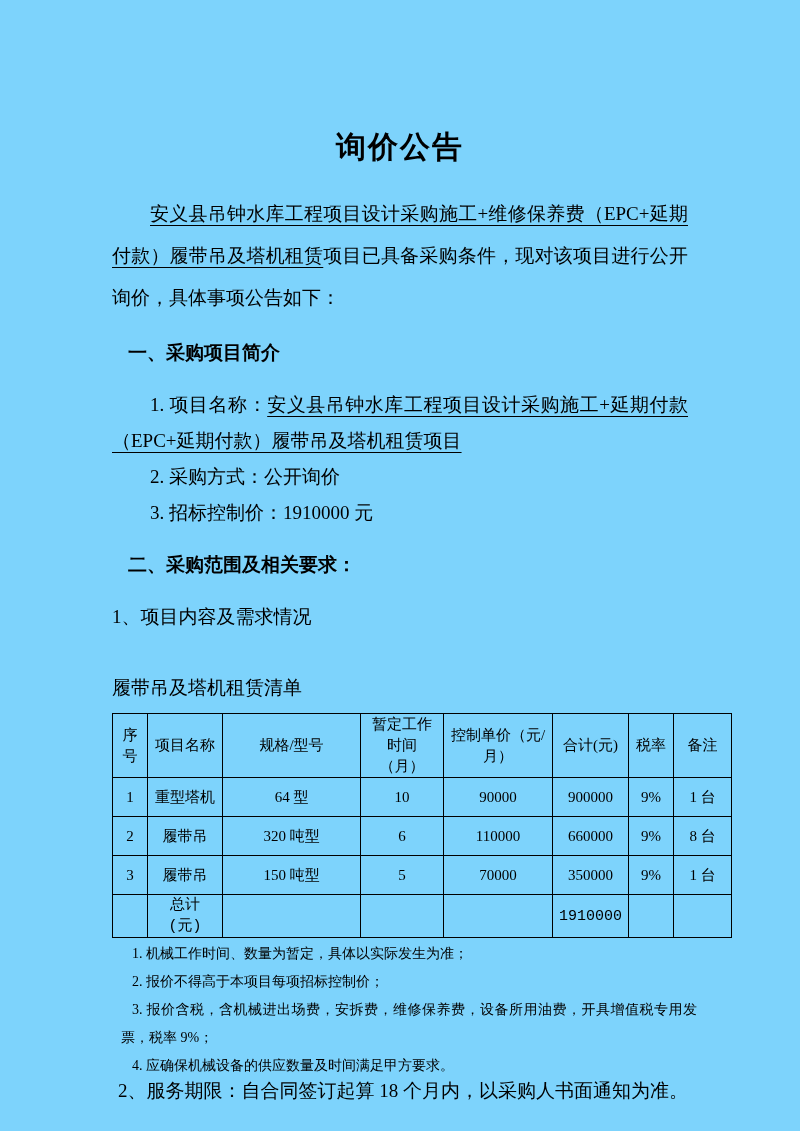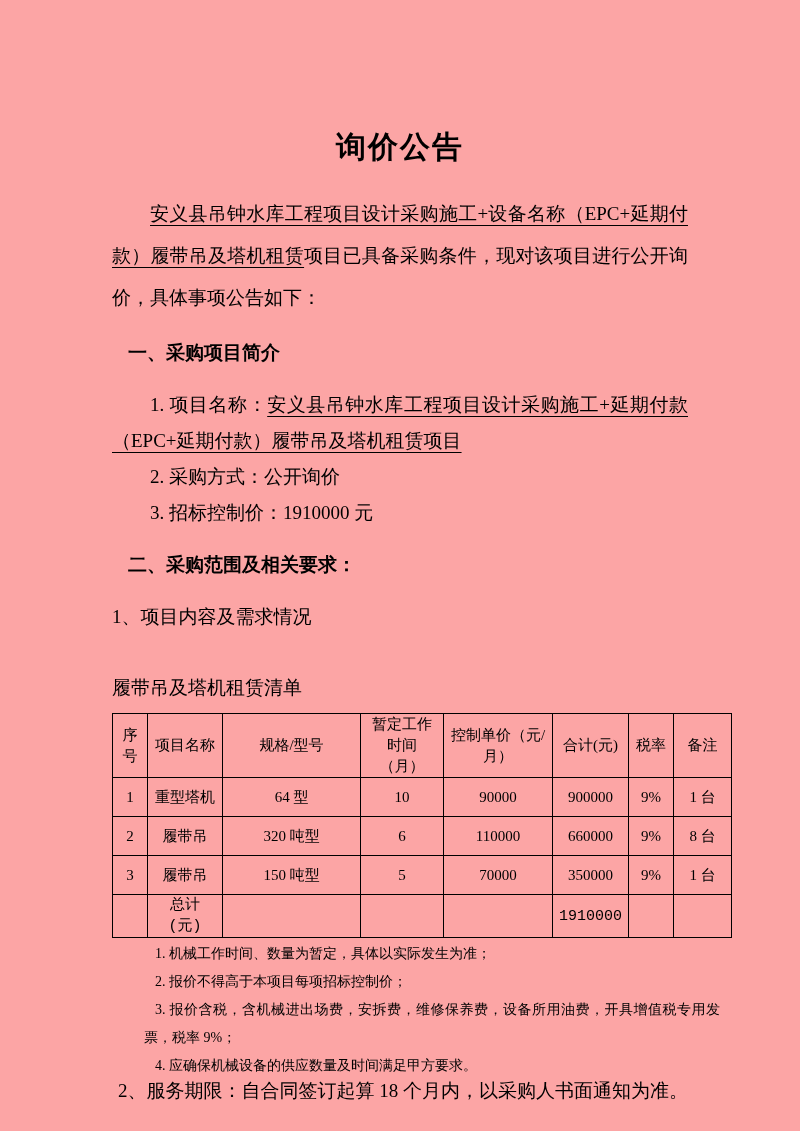--- a/index.html
+++ b/index.html
@@ -1,20 +1,20 @@
 <!DOCTYPE html>
 <html><head>
 <meta charset="utf-8">
 <style>
   html, body { margin: 0; padding: 0; background: #ffffff; }
   .page {
     position: relative;
     width: 800px;
     height: 1131px;
-    background: #fca5a5;
+    background: #7dd3fc;
     color: #000000;
     font-family: "Liberation Serif", "DejaVu Serif", serif;
     box-sizing: border-box;
     padding-left: 112px;
     overflow: hidden;
   }
   .doc-title {
     margin: 0;
     padding-top: 127px;
     width: 576px;
@@ -75,21 +75,21 @@
     padding: 0 6px;
     line-height: 21px;
     overflow: hidden;
     word-break: break-all;
   }
   .rental-table thead tr { height: 56px; }
   .rental-table tbody tr { height: 39px; }
   .rental-table tr.total-row { height: 38px; font-family: Liberation Mono, monospace; }
   .notes {
     width: 576px;
-    margin: 2px 0 0 32px;
+    margin: 2px 0 0 9px;
     font-size: 14px;
     line-height: 28px;
   }
   .notes p {
     margin: 0;
     text-align: justify;
     text-indent: 11px;
   }
   .service {
     margin-top: -6px;
@@ -97,21 +97,21 @@
     text-align: right;
   }
 </style>
 </head>
 <body>
 
 <div class="page">
 
   <h1 class="doc-title">询价公告</h1>
 
-  <p class="intro"><span class="u">安义县吊钟水库工程项目设计采购施工+设备名称（EPC+延期付款）履带吊及塔机租赁</span><span>项目已具备采购条件，现对该项目进行公开询价，具体事项公告如下：</span></p>
+  <p class="intro"><span class="u">安义县吊钟水库工程项目设计采购施工+维修保养费（EPC+延期付款）履带吊及塔机租赁</span><span>项目已具备采购条件，现对该项目进行公开询价，具体事项公告如下：</span></p>
 
   <h2 class="sec-heading">一、采购项目简介</h2>
 
   <p class="item indent justify"><span>1. 项目名称：</span><span class="u">安义县吊钟水库工程项目设计采购施工+延期付款（EPC+延期付款）履带吊及塔机租赁项目</span></p>
 
   <p class="item indent">2. 采购方式：公开询价</p>
 
   <p class="item indent">3. 招标控制价：1910000 元</p>
 
   <h2 class="sec-heading">二、采购范围及相关要求：</h2>

